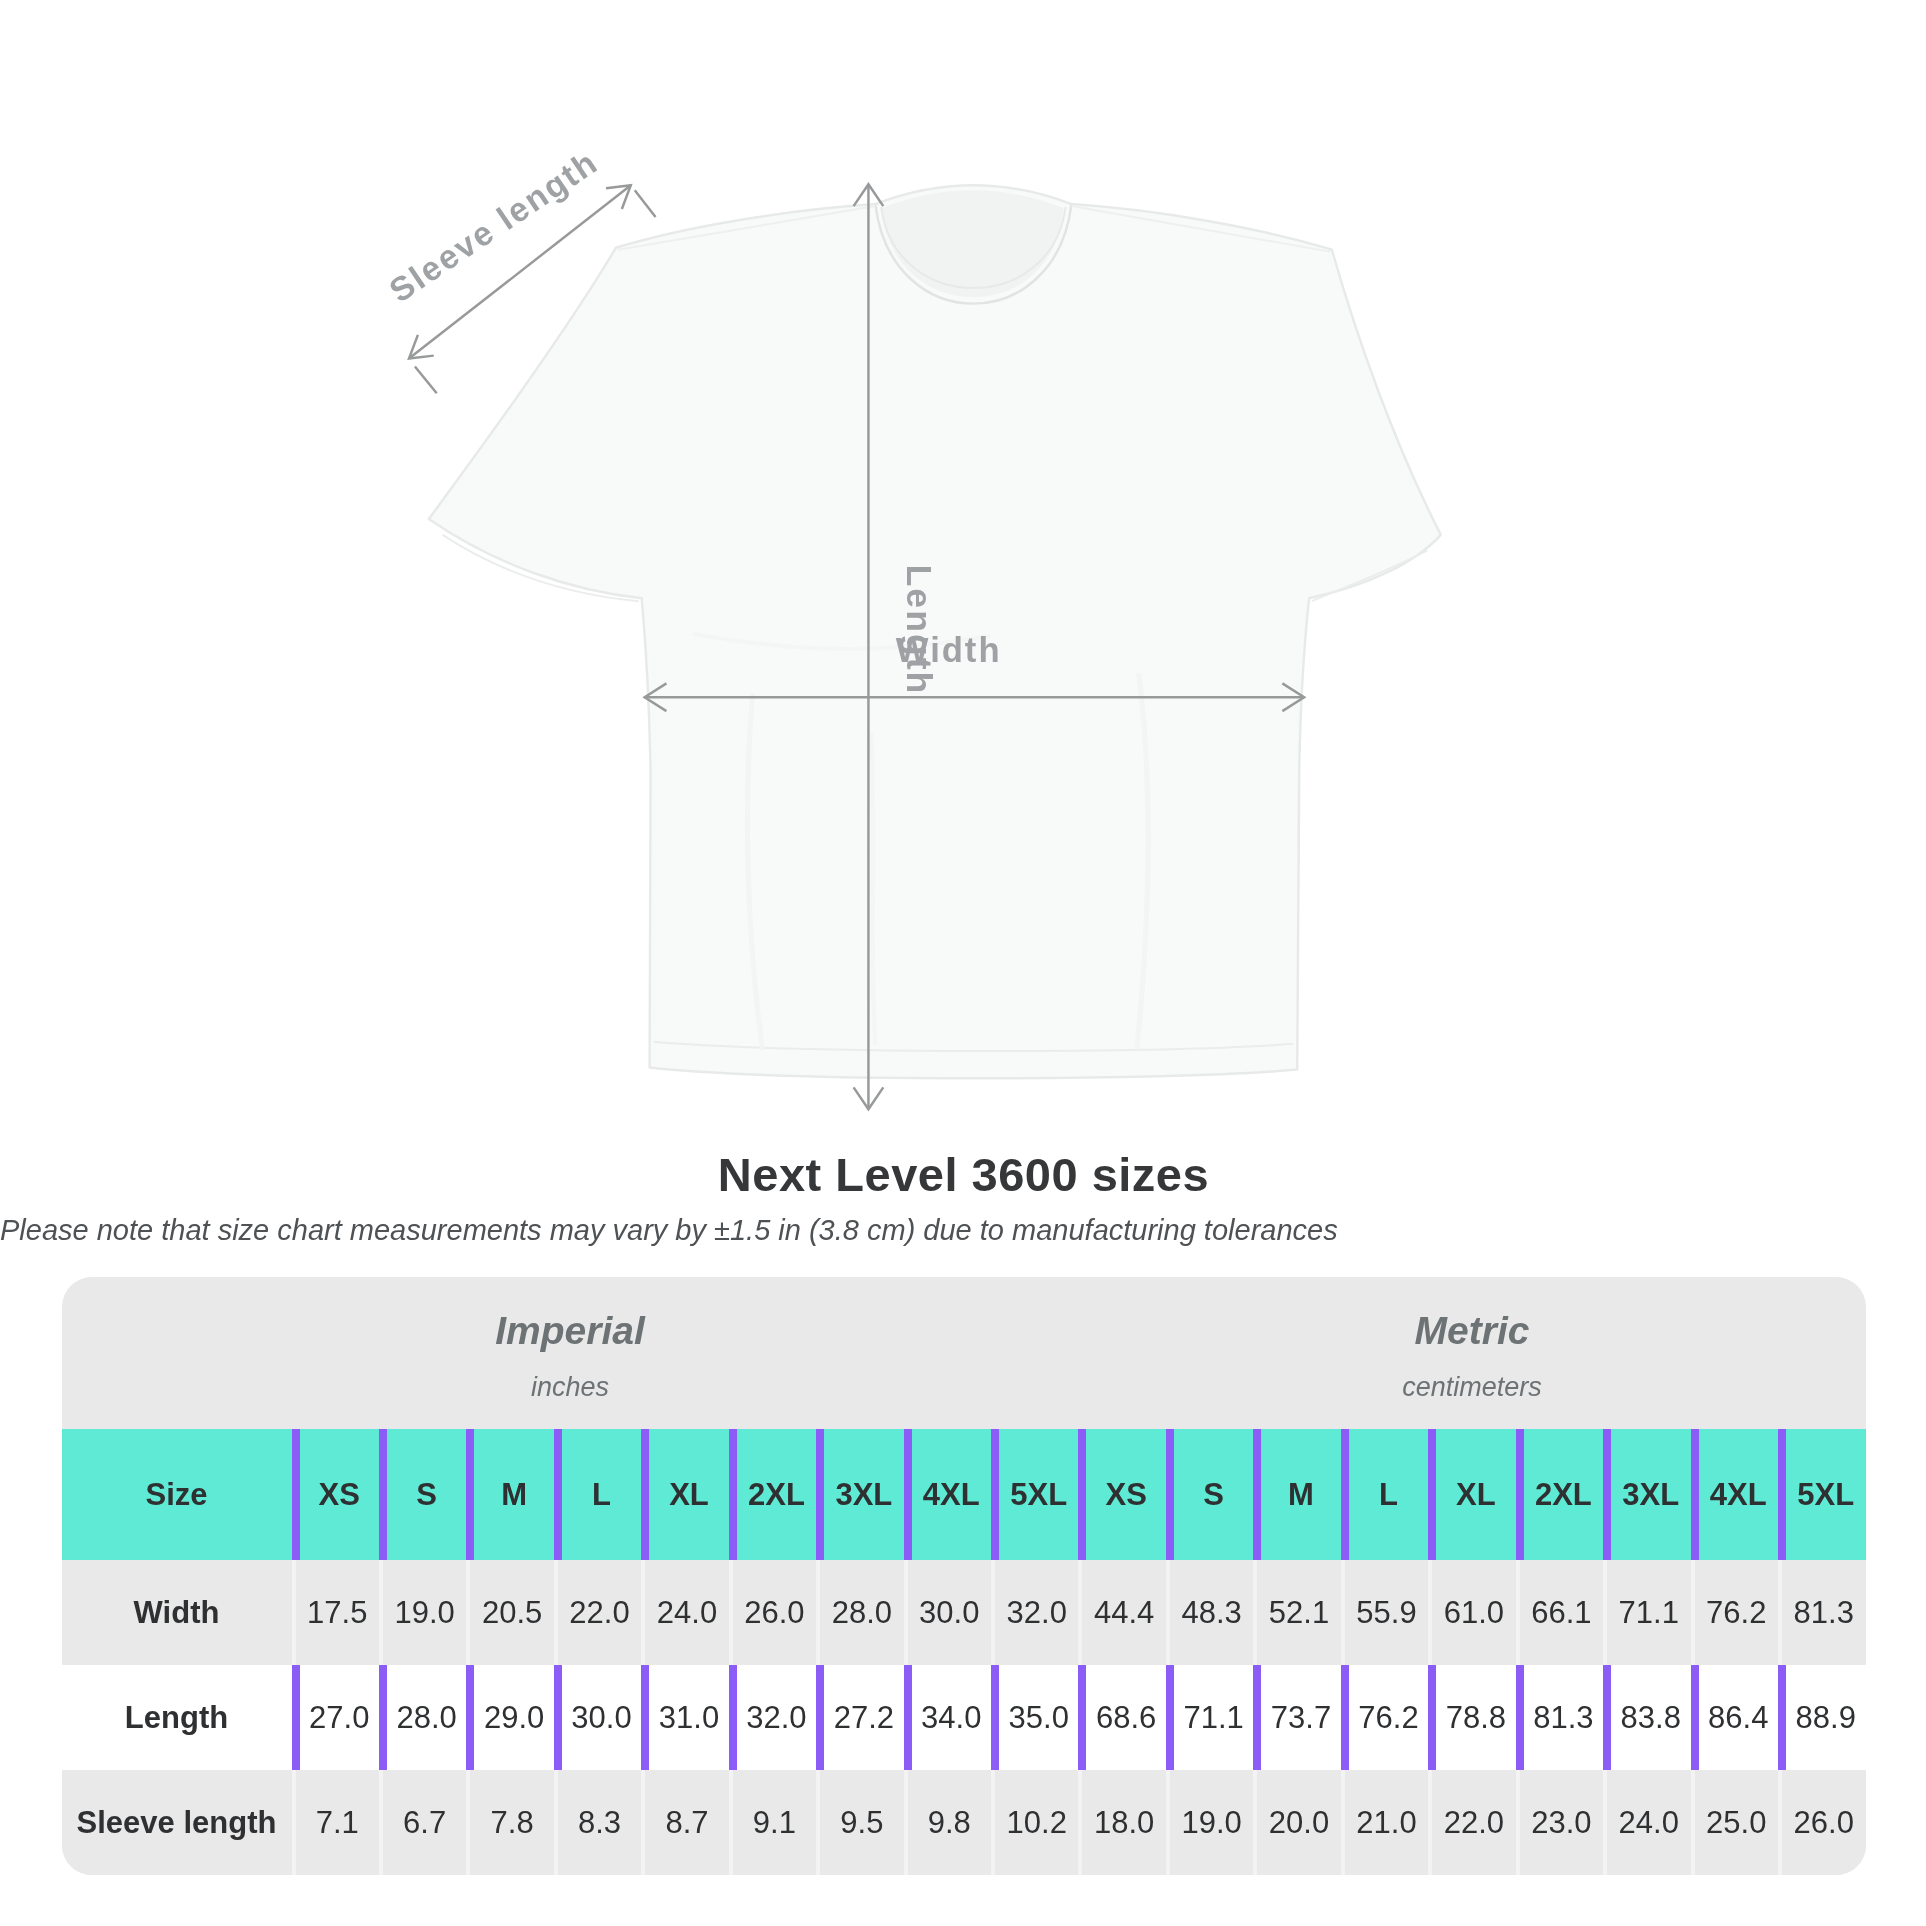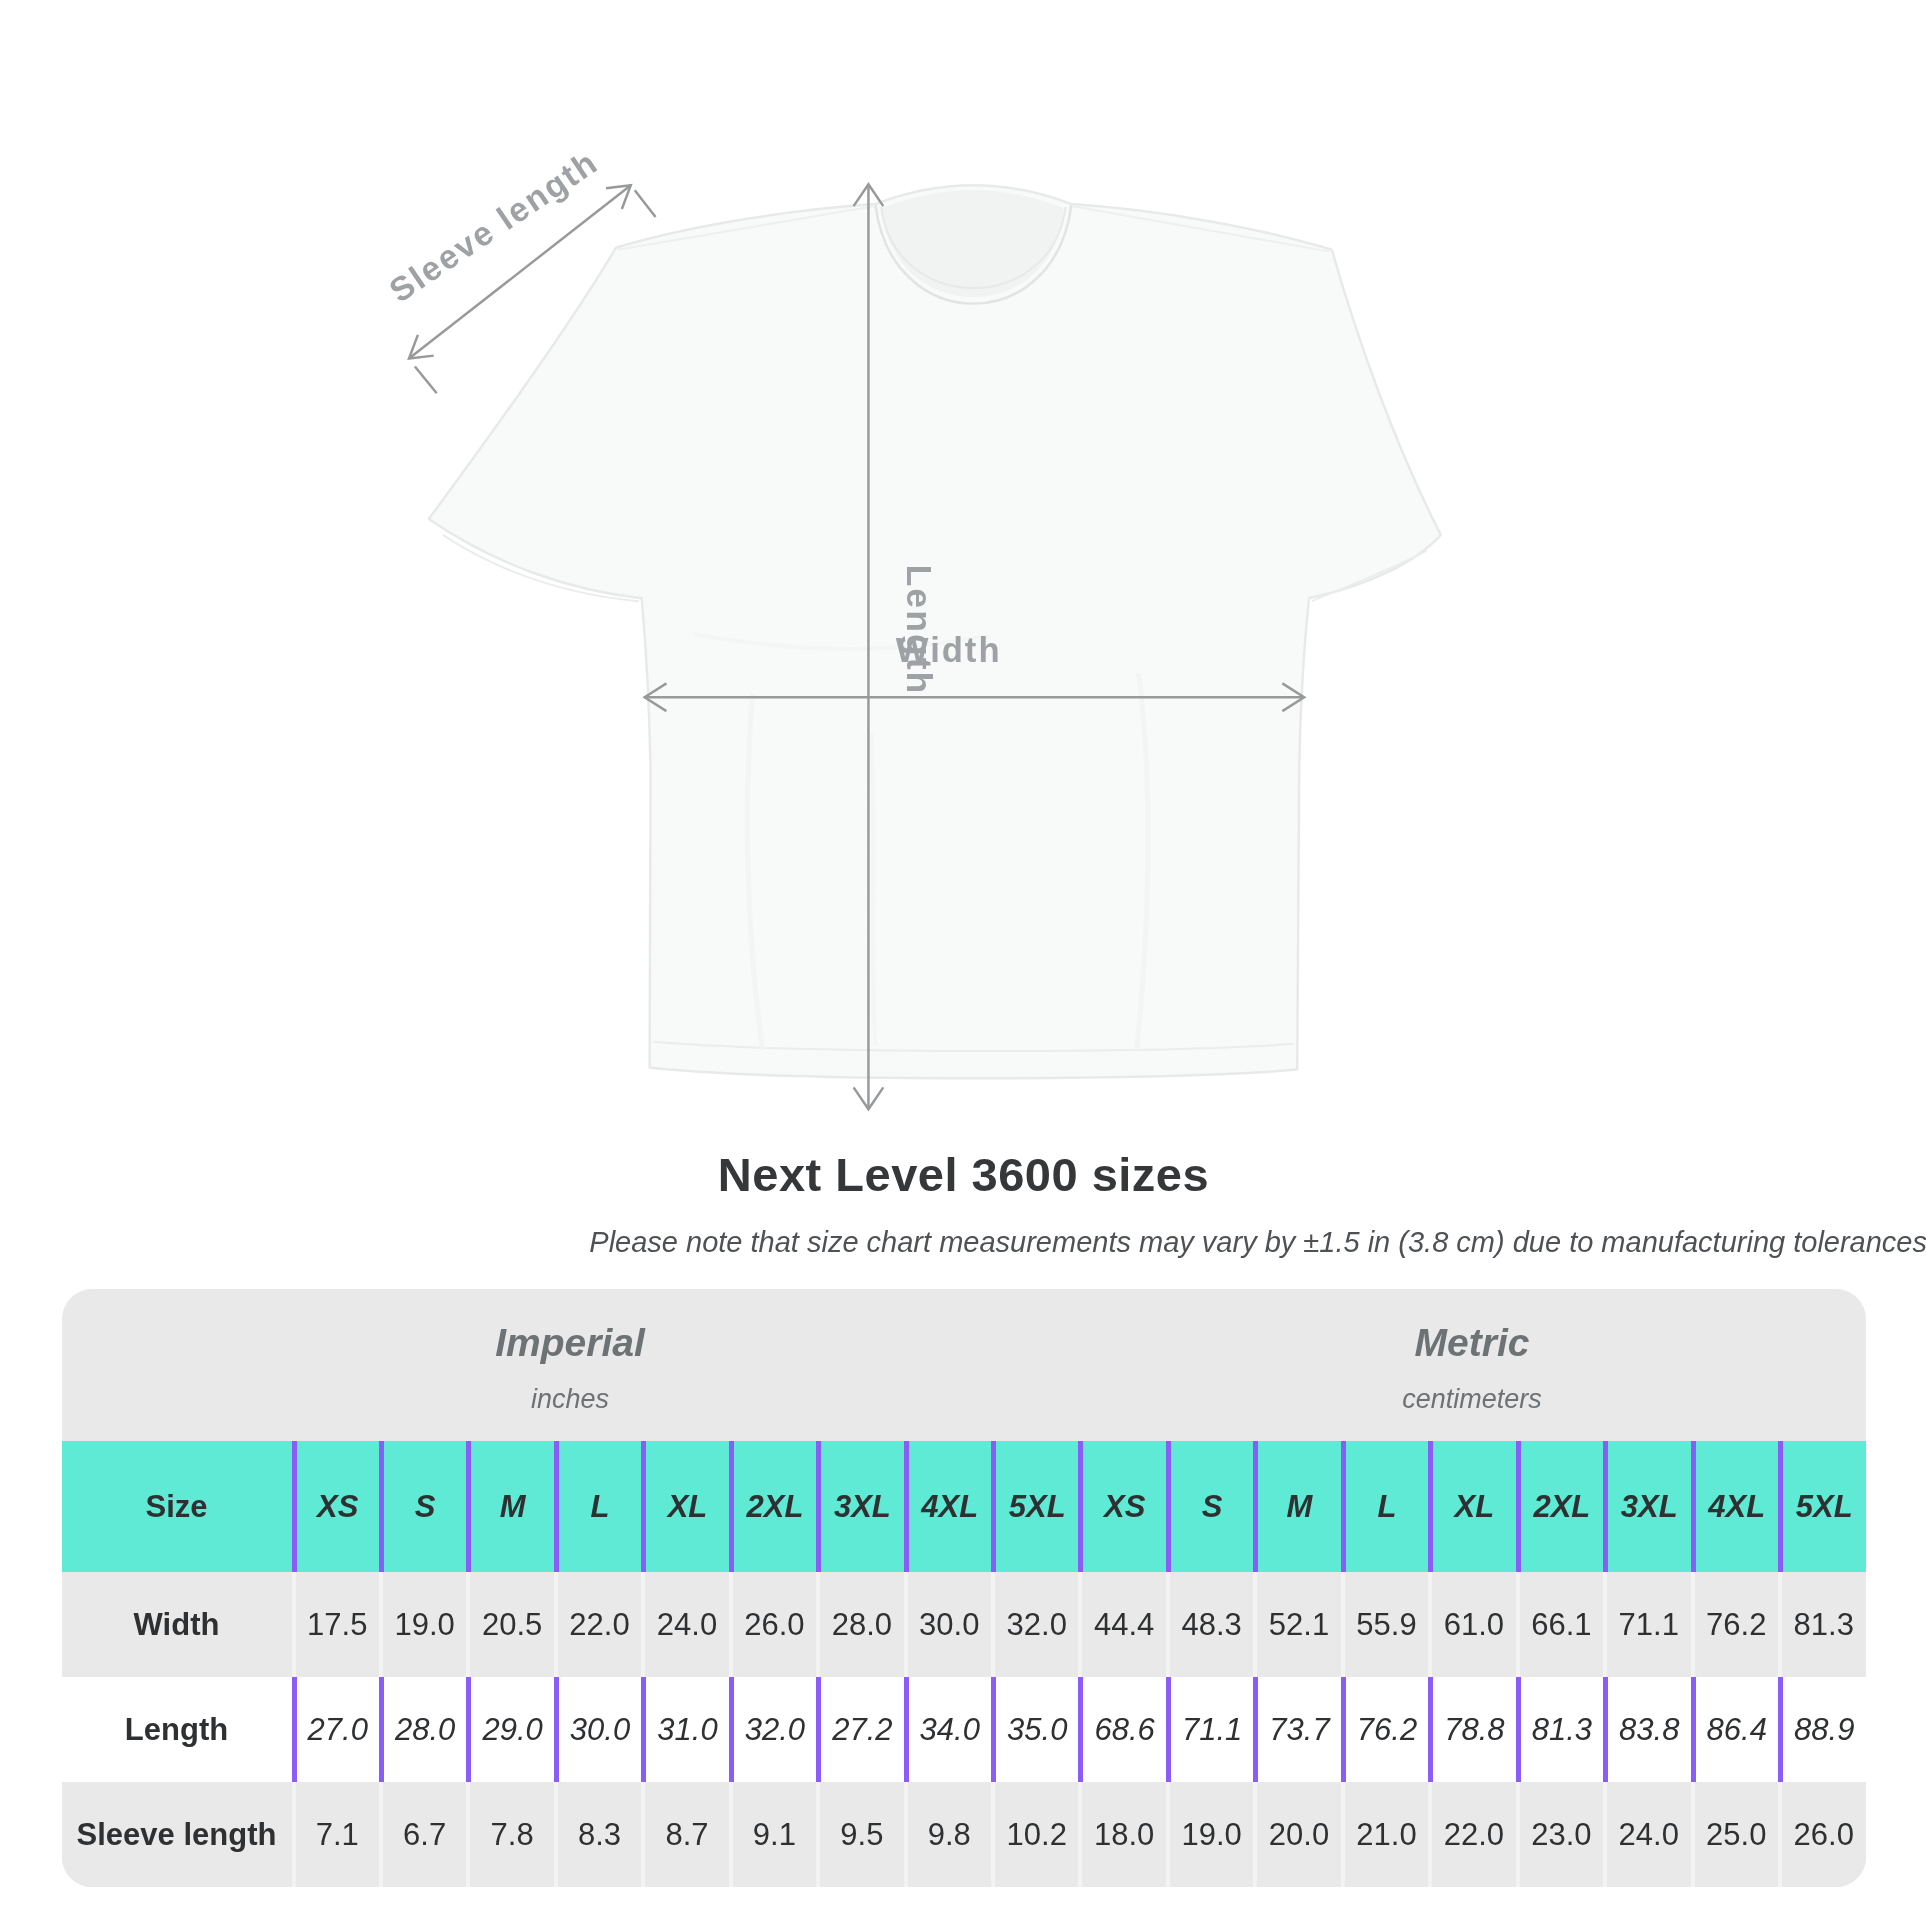--- a/index.html
+++ b/index.html
@@ -6,21 +6,21 @@
   body{width:1927px;height:1927px;font-family:"Liberation Sans",sans-serif;}
   .page{position:relative;width:1927px;height:1927px;overflow:hidden;background:#fff;}
 
   .figure{display:block;}
 
   .title{
     margin-top:8px;text-align:center;
     font-size:47px;font-weight:700;color:#353739;letter-spacing:0.5px;
   }
   .subtitle{
-    margin-top:24px;text-align:right;
+    margin-top:12px;text-align:left;
     font-size:29px;font-style:italic;color:#4f5254;
   }
 
   .size-card{
     width:1804px;margin:30px auto 0;background:#e9e9e9;
     border-radius:30px;overflow:hidden;
   }
   .units-row{
     display:grid;grid-template-columns:230px repeat(18,1fr);
     height:152px;
@@ -37,21 +37,21 @@
   table.size-table{
     width:100%;border-collapse:separate;border-spacing:0;table-layout:fixed;
   }
   table.size-table td{
     text-align:center;vertical-align:middle;padding:0;
     font-size:31px;color:#2e3032;
   }
   tr.row-header td{height:131px;background:#5eead4;}
   tr.row-white td{height:105px;background:#ffffff;}
   tr.row-gray td{height:105px;background:#e9e9e9;}
-  tr.row-header td + td, tr.row-white td + td{border-left:5px solid #8b5cf6;font-style:italic;}
+  tr.row-header td + td, tr.row-white td + td{border-left:8px solid #8b5cf6;}
   tr.row-gray td + td{border-left:4px solid #f3f3f3;}
   td.head{font-weight:700;color:#7b8084;font-size:30px;}
   td.rowlabel{font-weight:700;color:#7b8084;font-size:30px;}
 
   .shirt-label{
     font-weight:700;fill:#9fa2a4;letter-spacing:2px;
   }
 </style>
 </head>
 <body>

